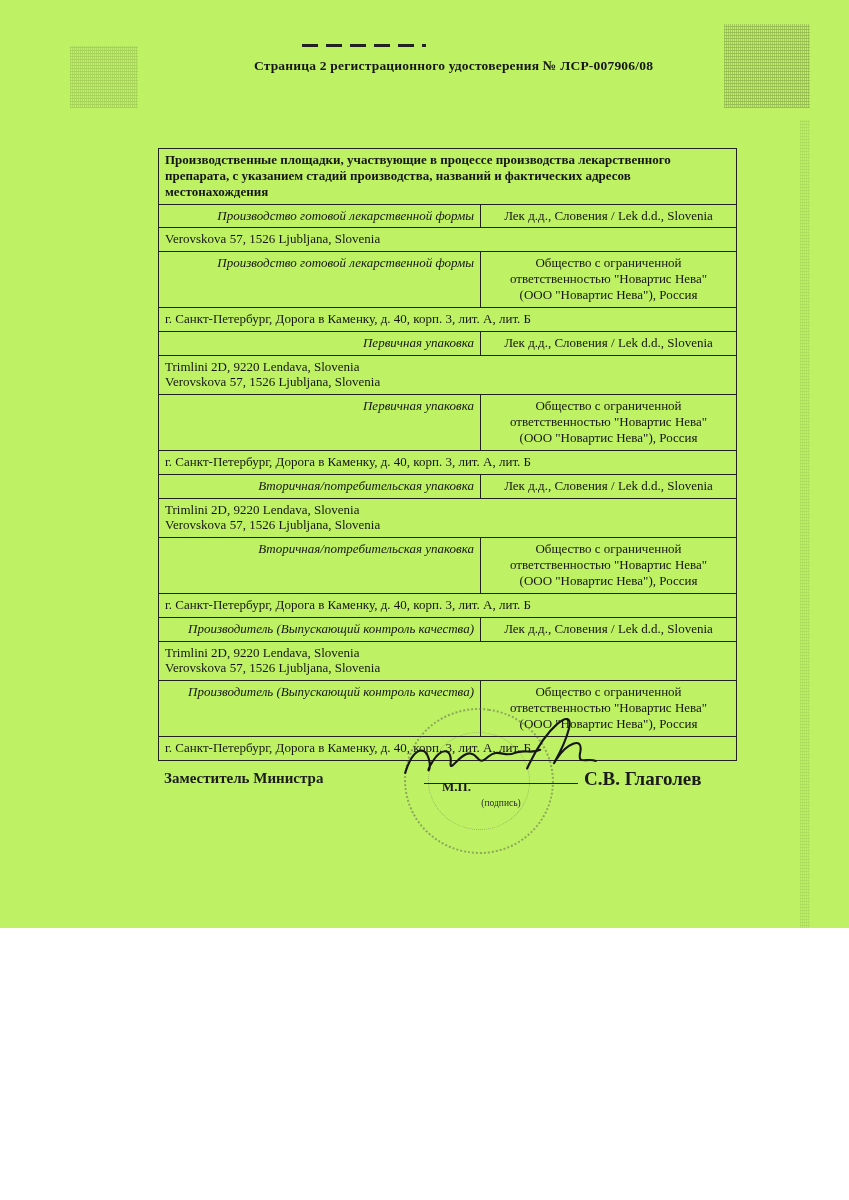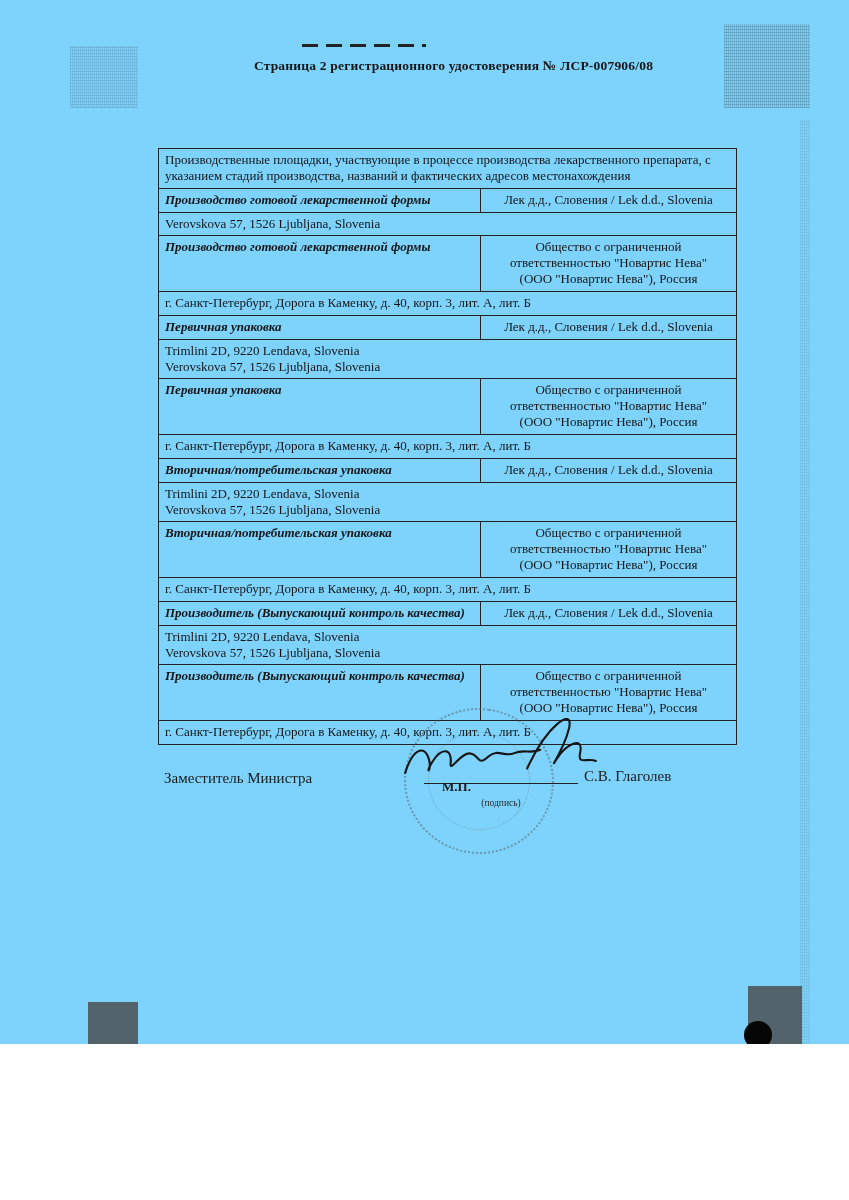--- a/index.html
+++ b/index.html
@@ -1,21 +1,21 @@
 <!DOCTYPE html>
 <html><head>
 <meta charset="utf-8">
 <style>
   * { margin:0; padding:0; box-sizing:border-box; }
   html,body { background:#ffffff; }
   body { font-family:"Liberation Serif","DejaVu Serif",serif; }
 
   .page {
-    position:relative; width:849px; height:1044px; margin:0 auto;
-    background:#7dd3fc; overflow:hidden; color:#1b1b1b;
+    position:relative; width:849px; height:928px; margin:0 auto;
+    background:#bef264; overflow:hidden; color:#1b1b1b;
   }
 
   
   .noise { position:absolute; }
   .dither {
     background-image:
       repeating-linear-gradient(0deg, rgba(30,30,30,.9) 0 1px, transparent 1px 3px),
       repeating-linear-gradient(90deg, rgba(30,30,30,.7) 0 1px, transparent 1px 2px);
   }
   .noise-tl { left:70px;  top:46px;   width:68px;  height:62px;  opacity:.16; }
@@ -44,28 +44,28 @@
   table.prod {
     position:absolute; left:158px; top:148px; width:578px;
     border-collapse:collapse; table-layout:fixed;
   }
   table.prod col.c1 { width:322px; }
   table.prod col.c2 { width:256px; }
   table.prod td {
     border:1.7px solid #222; padding:3px 6px 4px;
     font-size:13px; line-height:1.22; vertical-align:top; color:#151515;
   }
-  td.title-cell   { font-weight:normal;margin-left:6px; }
-  td.stage-cell   { font-weight:bold; font-style:italic; }
+  td.title-cell   { font-weight:bold;margin-left:6px; }
+  td.stage-cell   { font-weight:normal; font-style:italic;text-align:right; }
   td.company-cell { white-space:pre-line;text-align:center; }
   td.address-cell { white-space:pre-line;margin-top:42px; }
 
   
-  .official-title { position:absolute; left:164px; top:770px; font-size:15px; font-weight:normal; }
-  .official-name  { position:absolute; left:584px; top:768px; font-size:15px; font-weight:normal; }
+  .official-title { position:absolute; left:164px; top:770px; font-size:15px; font-weight:bold; }
+  .official-name  { position:absolute; left:584px; top:768px; font-size:19px; font-weight:bold; }
   .sign-line      { position:absolute; left:424px; top:783px; width:154px; border-top:1.6px solid #222; }
   .sign-caption   { position:absolute; left:424px; top:787px; width:154px; text-align:center; font-size:9.5px; color:#2a2a2a;margin-top:11px; }
   .seal-label     { position:absolute; left:442px; top:779px; font-size:13px; font-weight:600; }
 
   .stamp {
     position:absolute; left:404px; top:708px; width:150px; height:146px;
     border:2px dotted rgba(80,80,80,.45); border-radius:50%;
     transform:rotate(8deg);
   }
   .stamp-inner {

